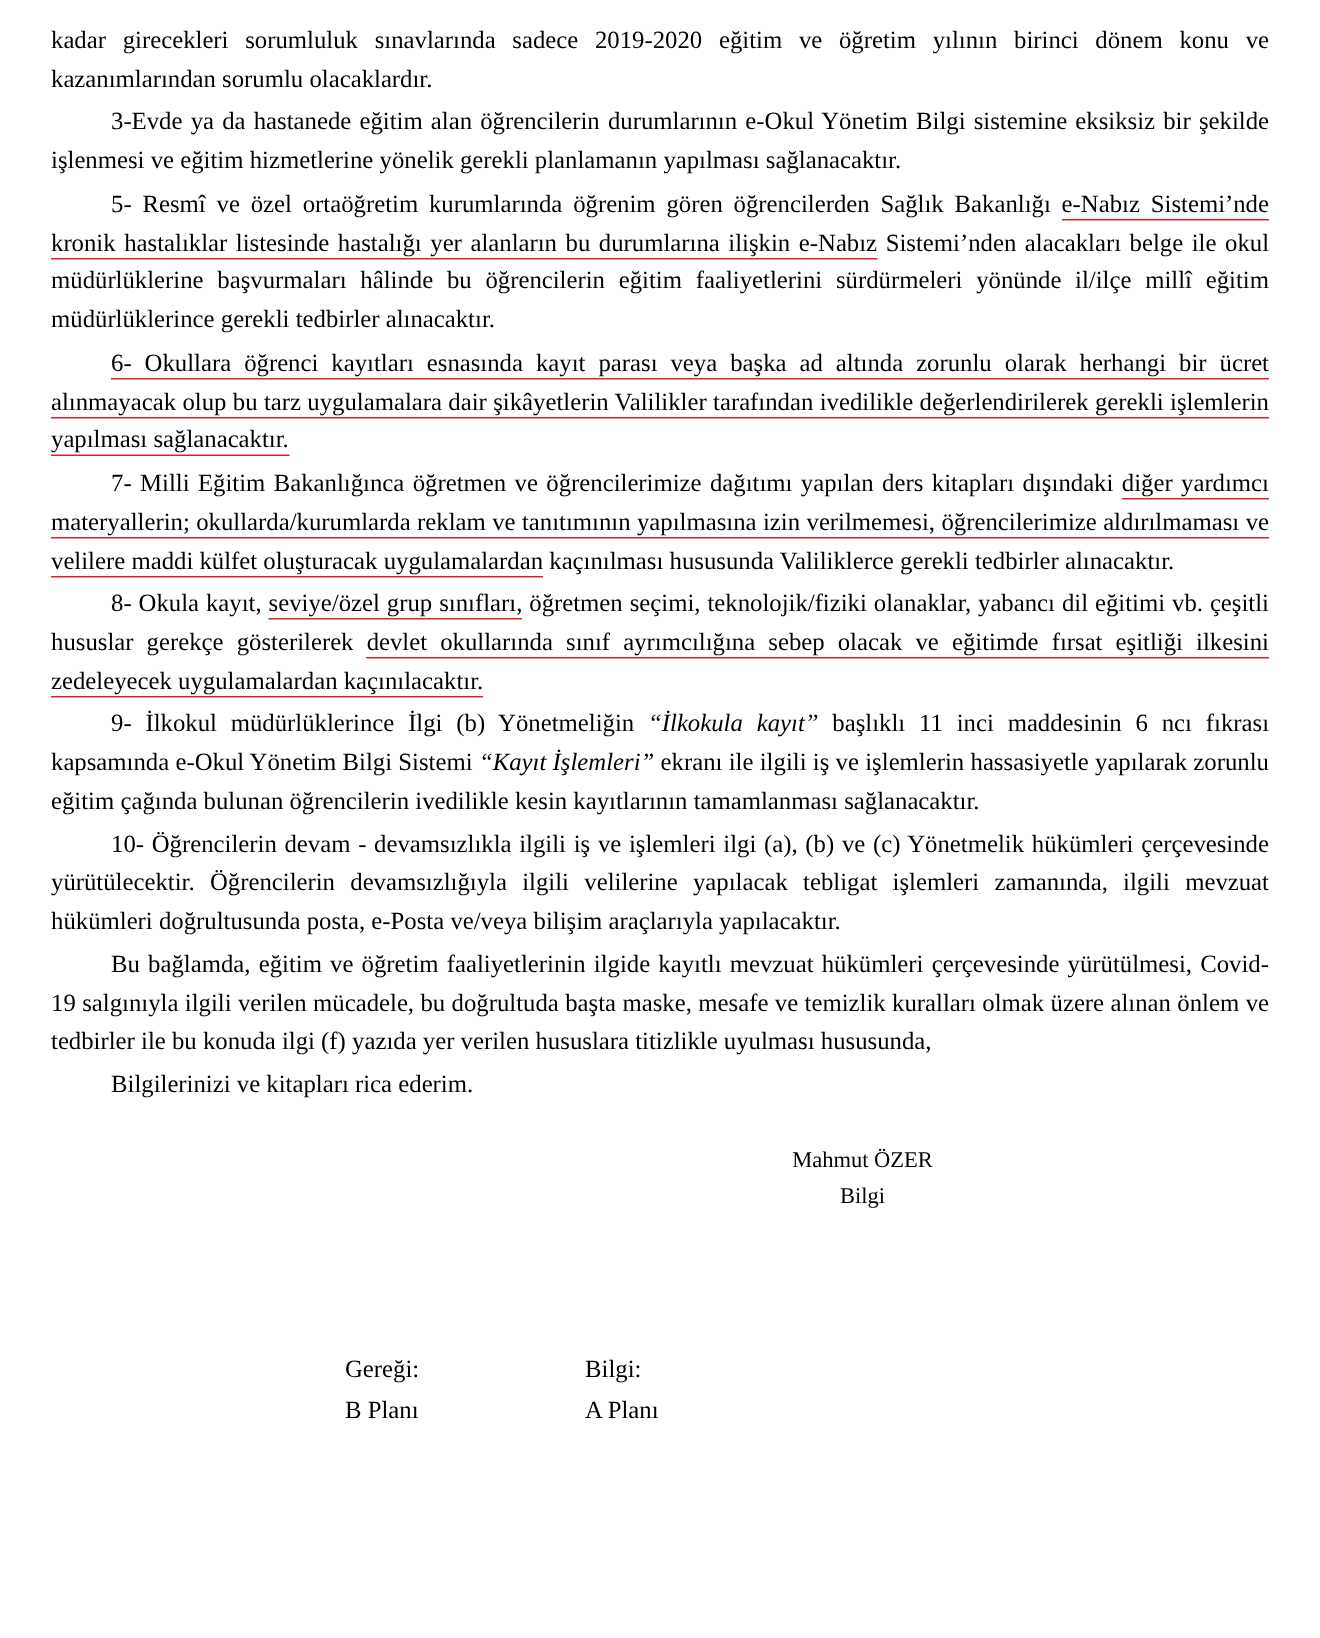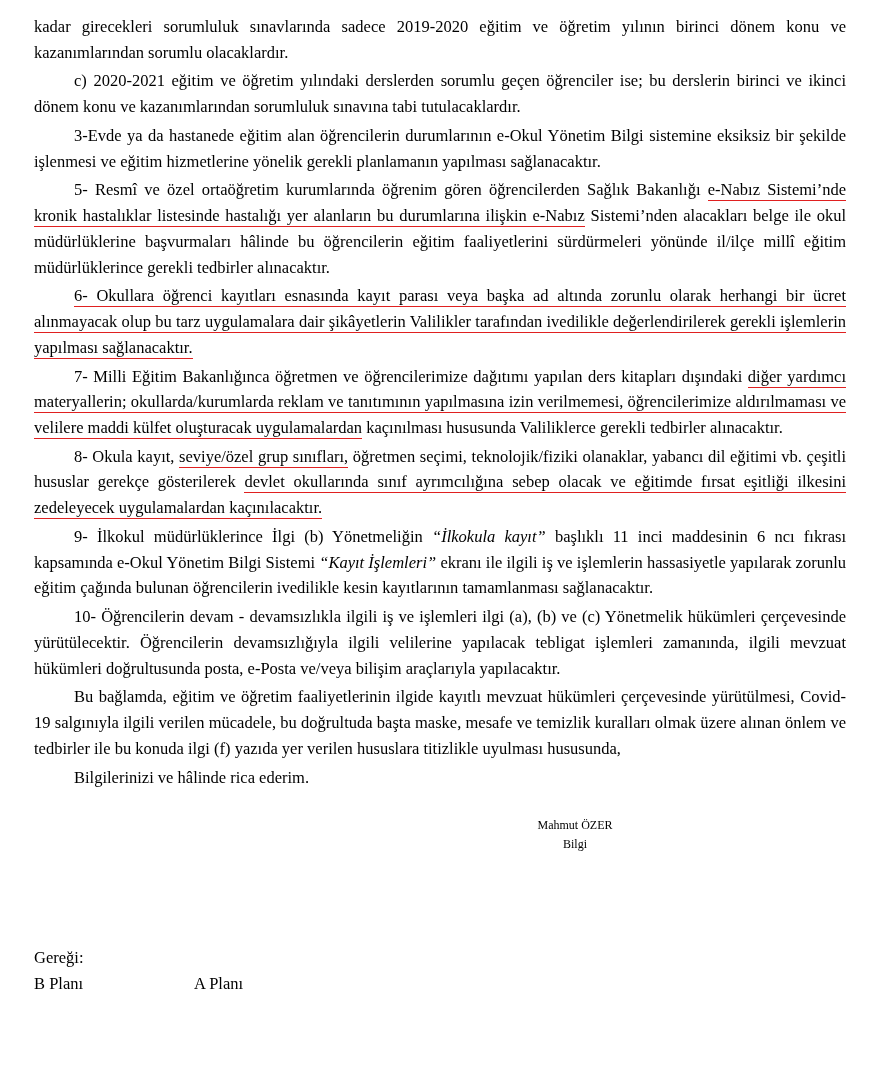--- a/index.html
+++ b/index.html
@@ -39,55 +39,53 @@
     box-decoration-break: clone;
     -webkit-box-decoration-break: clone;
   }
   .ital {
     font-style: italic;
     font-family: Liberation Serif, serif;
   }
   .sign-block {
     margin-top: 26px;
     text-align: center;
-    font-size: 12px;
+    font-size: 15px;
     line-height: 1.6;
   }
   .sign-inner {
     display: inline-block;
     margin-left: 270px;
     text-align: center;
   }
   .dagitim {
     margin-top: 90px;
     font-size: 16.5px;
     line-height: 1.62;
   }
   .dagitim-row {
     display: flex;
+    justify-content: center;
   }
   .col-a {
     width: 160px;
   }
   .col-b {
     width: 260px;
   }
 </style>
 </head>
 <body>
 
 <div class="page">
 
   <p class="para">
     <span>kadar girecekleri sorumluluk sınavlarında sadece 2019-2020 eğitim ve öğretim yılının birinci dönem konu ve kazanımlarından sorumlu olacaklardır.</span>
   </p>
 
-  <p class="para indent">
-    <span>c) 2020-2021 eğitim ve öğretim yılındaki derslerden sorumlu geçen öğrenciler ise; bu derslerin birinci ve ikinci dönem konu ve kazanımlarından sorumluluk sınavına tabi tutulacaklardır.</span>
-  </p>
 
   <p class="para indent">
     <span>3-Evde ya da hastanede eğitim alan öğrencilerin durumlarının e-Okul Yönetim Bilgi sistemine eksiksiz bir şekilde işlenmesi ve eğitim hizmetlerine yönelik gerekli planlamanın yapılması sağlanacaktır.</span>
   </p>
 
 
   <p class="para indent">
     <span>5- Resmî ve özel ortaöğretim kurumlarında öğrenim gören öğrencilerden Sağlık Bakanlığı </span><span class="u">e-Nabız Sistemi’nde kronik hastalıklar listesinde hastalığı yer alanların bu durumlarına ilişkin e-Nabız</span><span> Sistemi’nden alacakları belge ile okul müdürlüklerine başvurmaları hâlinde bu öğrencilerin eğitim faaliyetlerini sürdürmeleri yönünde il/ilçe millî eğitim müdürlüklerince gerekli tedbirler alınacaktır.</span>
   </p>
 
@@ -109,33 +107,34 @@
 
   <p class="para indent">
     <span>10- Öğrencilerin devam - devamsızlıkla ilgili iş ve işlemleri ilgi (a), (b) ve (c) Yönetmelik hükümleri çerçevesinde yürütülecektir. Öğrencilerin devamsızlığıyla ilgili velilerine yapılacak tebligat işlemleri zamanında, ilgili mevzuat hükümleri doğrultusunda posta, e-Posta ve/veya bilişim araçlarıyla yapılacaktır.</span>
   </p>
 
   <p class="para indent">
     <span>Bu bağlamda, eğitim ve öğretim faaliyetlerinin ilgide kayıtlı mevzuat hükümleri çerçevesinde yürütülmesi, Covid-19 salgınıyla ilgili verilen mücadele, bu doğrultuda başta maske, mesafe ve temizlik kuralları olmak üzere alınan önlem ve tedbirler ile bu konuda ilgi (f) yazıda yer verilen hususlara titizlikle uyulması hususunda,</span>
   </p>
 
   <p class="para indent">
-    <span>Bilgilerinizi ve hâlinde rica ederim.</span>
+    <span>Bilgilerinizi ve kitapları rica ederim.</span>
   </p>
 
   <div class="sign-block">
     <div class="sign-inner">
       <div>Mahmut ÖZER</div>
       <div>Bilgi</div>
     </div>
   </div>
 
   <div class="dagitim">
     <div class="dagitim-row">
       <div class="col-a">Gereği:</div>
+      <div class="col-b">Bilgi:</div>
     </div>
     <div class="dagitim-row">
       <div class="col-a">B Planı</div>
       <div class="col-b">A Planı</div>
     </div>
   </div>
 
 </div>
 
 </body></html>

